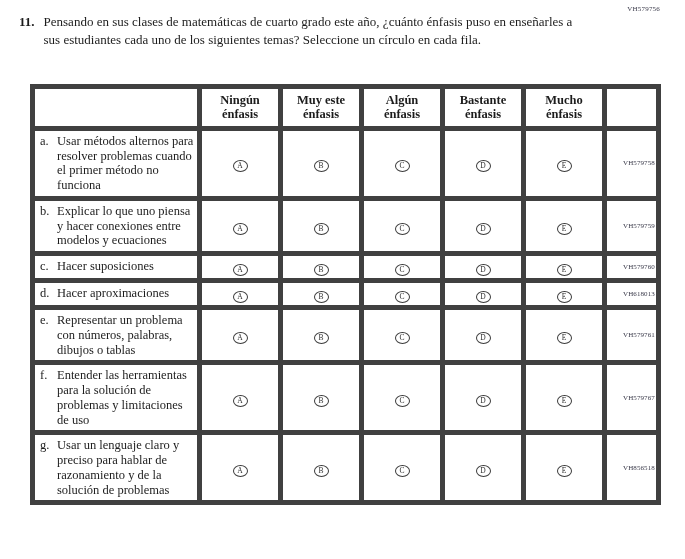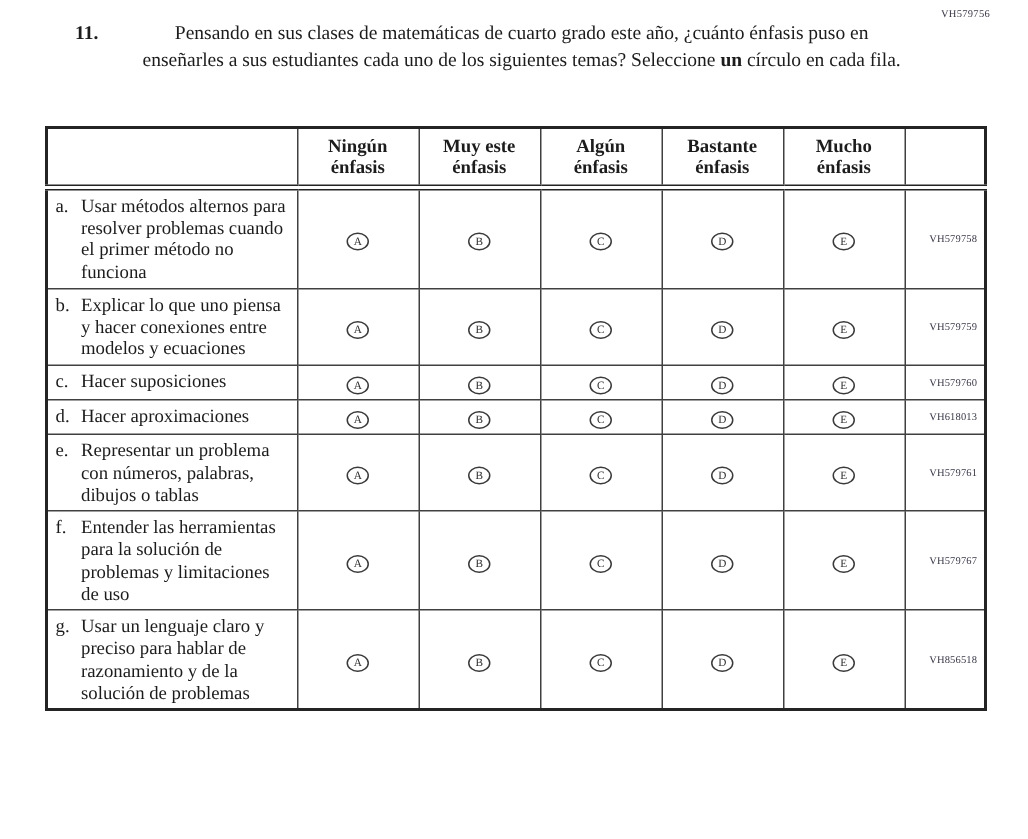--- a/index.html
+++ b/index.html
@@ -22,47 +22,46 @@
     top: 5px;
     right: 25px;
     font-size: 7px;
     letter-spacing: 0.2px;
     color: #3a3a4a;
   }
 
   
   .question {
     position: absolute;
-    left: 50px;
+    left: 19px;
     top: 13px;
     width: 556px;
     display: flex;
-    gap: 24px;
+    gap: 9px;
     font-size: 13px;
     line-height: 1.4;
-    text-align: center;
   }
   .qnum { font-weight: bold; flex: 0 0 auto; }
   .qtext { flex: 1; }
-  .qbold { font-weight: bold; }
+  .qbold { font-weight: normal; }
 
   
   .table-wrap {
     position: absolute;
     left: 30px;
     top: 84px;
   }
   table {
     border-collapse: collapse;
     table-layout: fixed;
     width: 626px;
     border: 2px solid #242424;
   }
   th, td {
-    border: 1px solid #404040;
+    border: 5px solid #404040;
   }
   thead th {
     font-weight: bold;
     font-size: 12.5px;
     line-height: 1.15;
     text-align: center;
     vertical-align: middle;
     white-space: pre-line;
     padding: 4px 2px;
     border-bottom: 4px double #242424;

